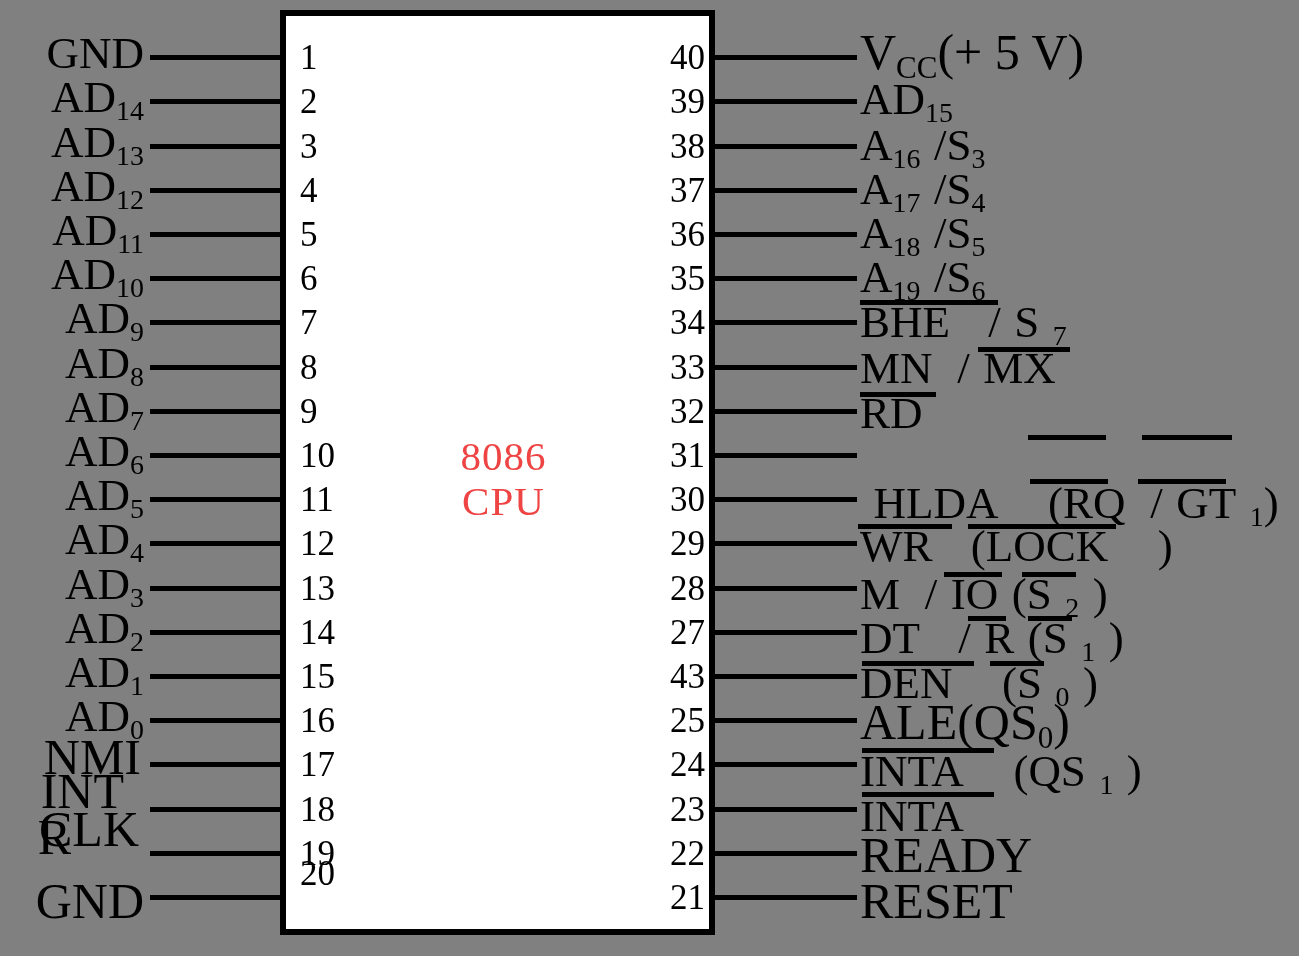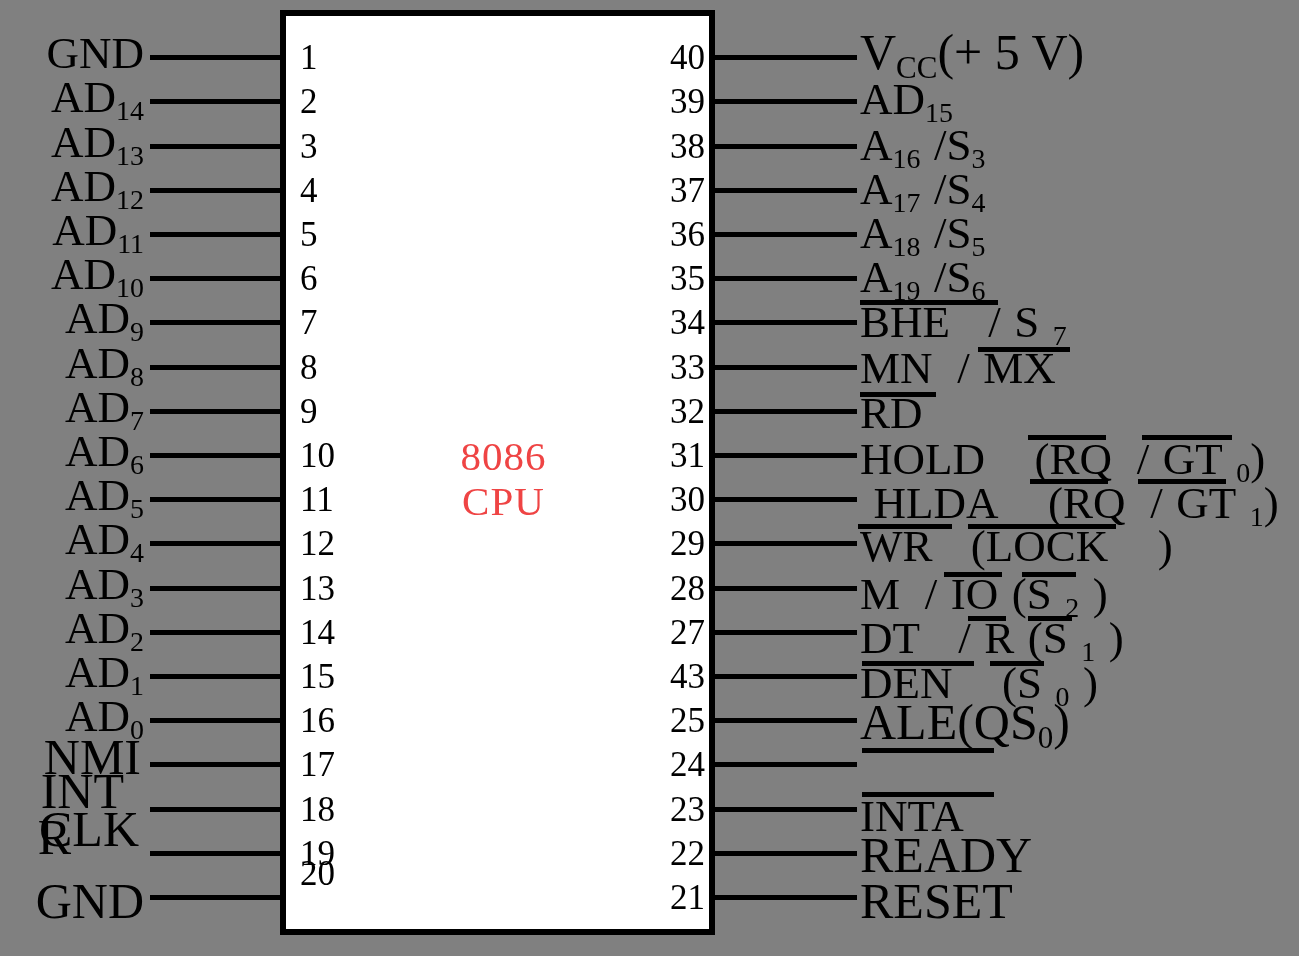--- a/index.html
+++ b/index.html
@@ -288,23 +288,20 @@
     <span>MN</span><span class="sp2"></span><span>/</span><span class="sp"></span><span>MX</span>
   </div>
 
   <div class="obar" style="left:860px; top:392px; width:76px"></div>
   <div class="sig rsig big" style="top:394px">
     <span>RD</span>
   </div>
 
   <div class="obar" style="left:1028px; top:435px; width:78px"></div>
   <div class="obar" style="left:1142px; top:435px; width:90px"></div>
-  <div class="sig rsig big" style="top:440px">
-    <span>HOLD</span><span class="sp2"></span><span class="sp2"></span><span>(</span><span>RQ</span><span class="sp2"></span><span>/</span><span class="sp"></span><span>GT</span><span class="sp"></span><sub>0</sub><span>)</span>
-  </div>
 
   <div class="obar" style="left:1030px; top:479px; width:78px"></div>
   <div class="obar" style="left:1138px; top:479px; width:88px"></div>
   <div class="sig rsig big" style="top:484px">
     <span class="sp"></span><span>HLDA</span><span class="sp2"></span><span class="sp2"></span><span>(</span><span>RQ</span><span class="sp2"></span><span>/</span><span class="sp"></span><span>GT</span><span class="sp"></span><sub>1</sub><span>)</span>
   </div>
 
   <div class="obar" style="left:858px; top:524px; width:94px"></div>
   <div class="obar" style="left:968px; top:524px; width:148px"></div>
   <div class="sig rsig big" style="top:527px">
@@ -327,20 +324,23 @@
   <div class="obar" style="left:990px; top:661px; width:54px"></div>
   <div class="sig rsig big" style="top:664px">
     <span>DEN</span><span class="sp2"></span><span class="sp2"></span><span>(</span><span>S</span><span class="sp"></span><sub>0</sub><span class="sp"></span><span>)</span>
   </div>
 
   <div class="sig rsig xbig" style="top:703px">
     <span>ALE</span><span>(</span><span>QS</span><sub>0</sub><span>)</span>
   </div>
 
   <div class="obar" style="left:862px; top:748px; width:132px"></div>
+  <div class="sig rsig big" style="top:752px">
+    <span>INTA</span><span class="sp2"></span><span class="sp2"></span><span>(</span><span>QS</span><span class="sp"></span><sub>1</sub><span class="sp"></span><span>)</span>
+  </div>
 
   <div class="obar" style="left:862px; top:792px; width:132px"></div>
   <div class="sig rsig big" style="top:797px">
     <span>INTA</span>
   </div>
 
   <div class="sig rsig xbig" style="top:836px">
     <span>READY</span>
   </div>
 

